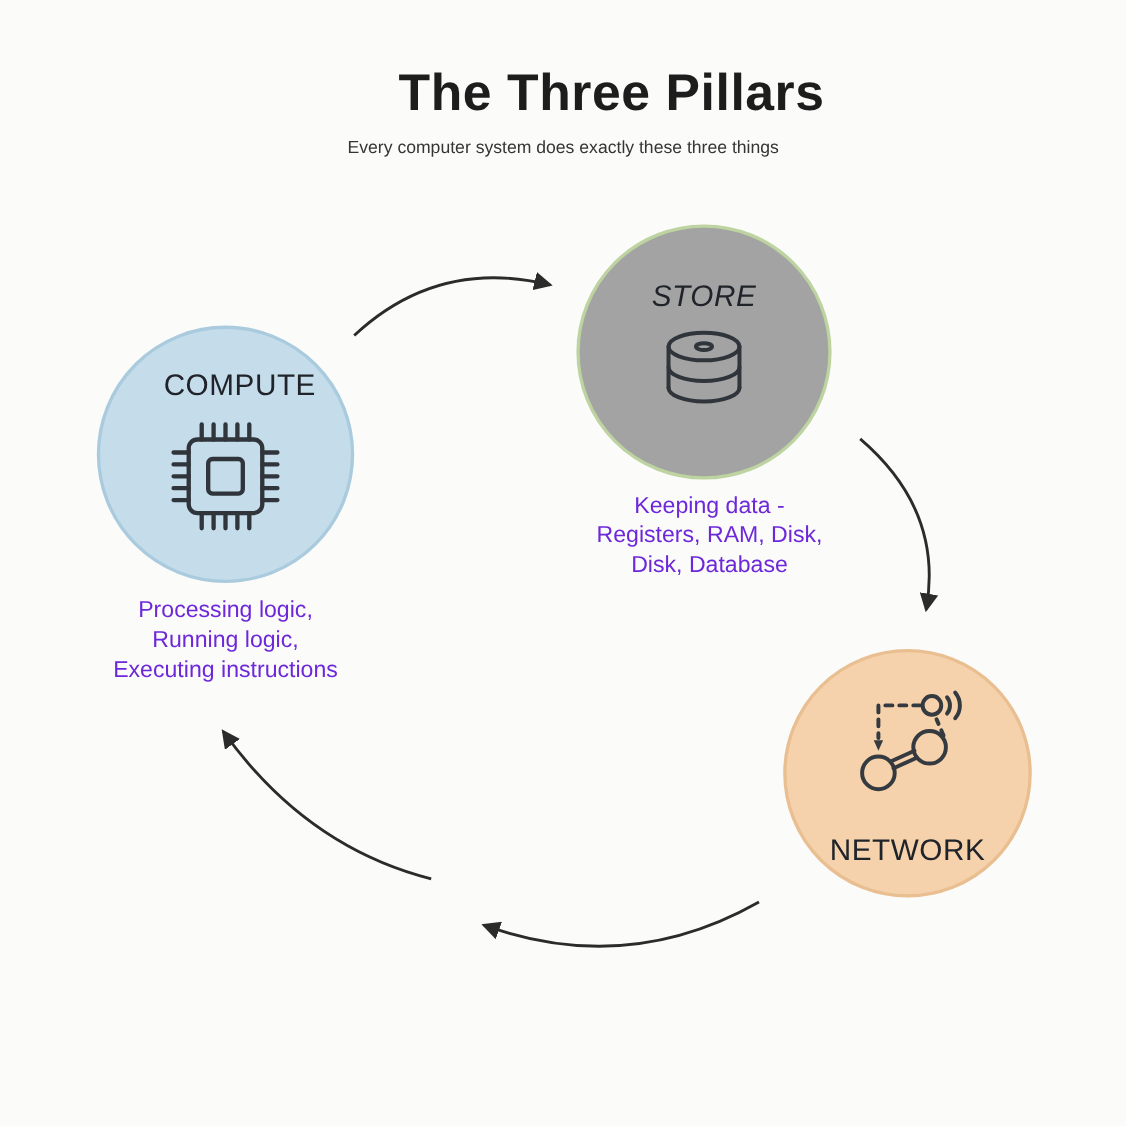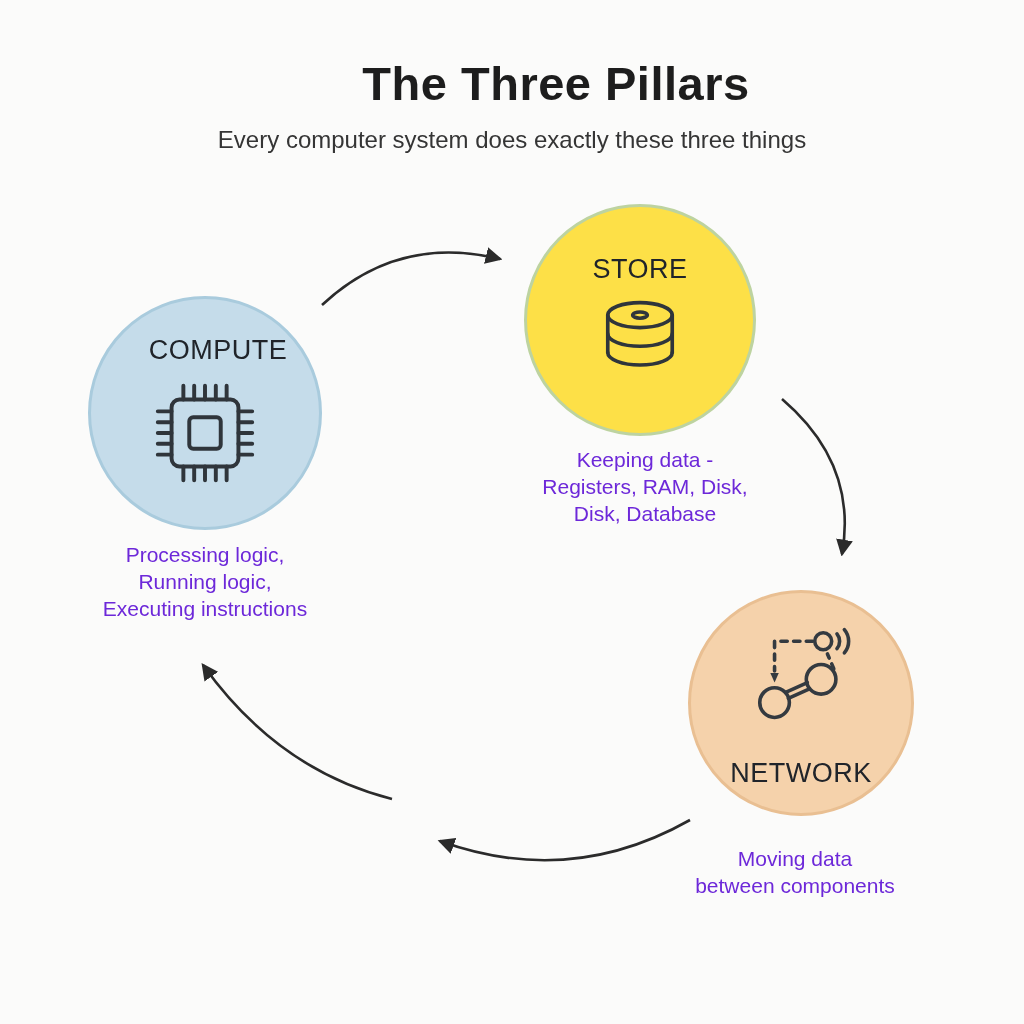--- a/index.html
+++ b/index.html
@@ -27,21 +27,21 @@
     color: #1d1d1d;
     padding-left: 44px;
   }
   .subtitle {
     position: absolute;
     top: 126px;
     left: 0;
     width: 100%;
     margin: 0;
     text-align: center;
-    font-size: 24px;
+    font-size: 16px;
     font-weight: 400;
     color: #353535;
   }
   .arrows {
     position: absolute;
     inset: 0;
     width: 1024px;
     height: 1024px;
     pointer-events: none;
   }
@@ -57,21 +57,21 @@
   }
   .circle-label {
     font-size: 27px;
     font-weight: 400;
     letter-spacing: 0.5px;
     color: #20242a;
     text-align: center;
   }
   .circle-compute { left: 88px;  top: 296px; width: 234px; height: 234px; }
   .circle-store   { left: 524px; top: 204px; width: 232px; height: 232px; }
-  .circle-network { left: 688px; top: 590px; width: 226px; height: 226px; gap: 24px; }
+  .circle-network { left: 712px; top: 590px; width: 226px; height: 226px; gap: 24px; }
 
   .circle-compute .circle-label { margin-bottom: 8px; margin-left: 26px; }
   .circle-store   .circle-label { margin-bottom: 6px; }
   .circle-network .circle-label { margin-top: 6px; }
 
   .desc {
     position: absolute;
     text-align: center;
     font-size: 21px;
     line-height: 27px;
@@ -110,21 +110,21 @@
         <rect x="26" y="26" width="68" height="68" rx="8"></rect>
         <rect x="44" y="44" width="32" height="32" rx="4"></rect>
         <path d="M38 12 V26 M49 12 V26 M60 12 V26 M71 12 V26 M82 12 V26"></path>
         <path d="M38 94 V108 M49 94 V108 M60 94 V108 M71 94 V108 M82 94 V108"></path>
         <path d="M12 38 H26 M12 49 H26 M12 60 H26 M12 71 H26 M12 82 H26"></path>
         <path d="M94 38 H108 M94 49 H108 M94 60 H108 M94 71 H108 M94 82 H108"></path>
       </g>
     </svg>
   </div>
 
-  <div class="circle circle-store" style="background-color: #fde047; border-color: rgb(189, 211, 160);">
+  <div class="circle circle-store" style="background-color: #a3a3a3; border-color: rgb(189, 211, 160); font-style: italic;">
     <div class="circle-label">STORE</div>
     <svg class="pillar-icon" width="104" height="96" viewBox="0 0 100 90">
       <g fill="none" stroke="#2f353b" stroke-width="3.5" stroke-linecap="round">
         <ellipse cx="50" cy="22" rx="31" ry="12"></ellipse>
         <ellipse cx="50" cy="22" rx="7" ry="3"></ellipse>
         <path d="M19 22 V58"></path>
         <path d="M81 22 V58"></path>
         <path d="M19 40 A 31 12 0 0 0 81 40"></path>
         <path d="M19 58 A 31 12 0 0 0 81 58"></path>
       </g>
@@ -154,18 +154,14 @@
     <div>Running logic,</div>
     <div>Executing instructions</div>
   </div>
 
   <div class="desc desc-store">
     <div>Keeping data -</div>
     <div>Registers, RAM, Disk,</div>
     <div>Disk, Database</div>
   </div>
 
-  <div class="desc desc-network">
-    <div>Moving data</div>
-    <div>between components</div>
-  </div>
 
 </div>
 
 </body></html>

